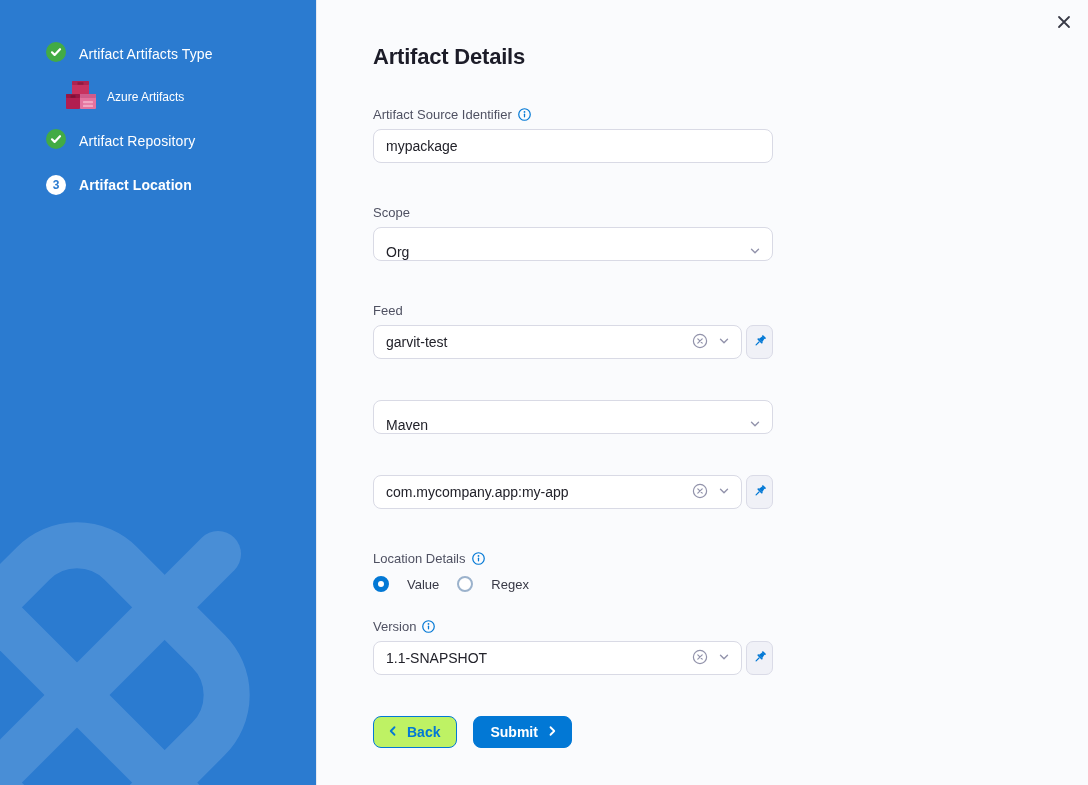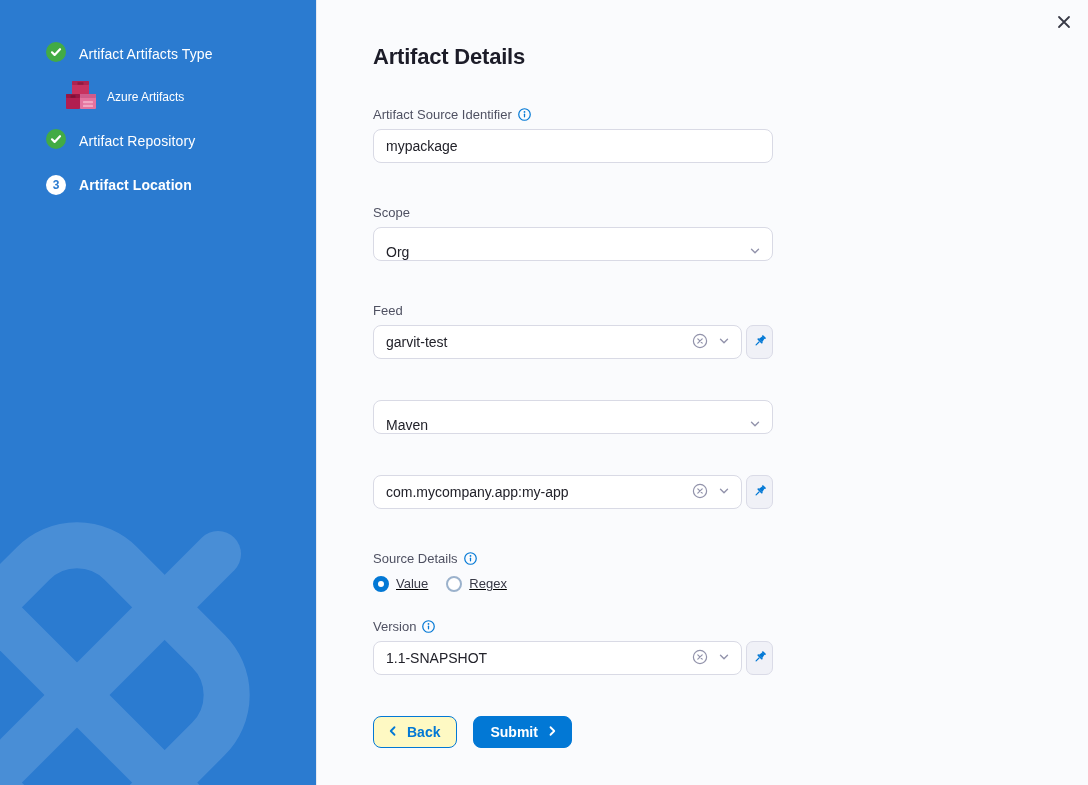--- a/index.html
+++ b/index.html
@@ -84,33 +84,33 @@
   .combo-icons { display: flex; align-items: center; gap: 9px; }
   .icon-btn { background: none; border: none; padding: 0; cursor: pointer; display: flex; align-items: center; }
   .pin-btn {
     width: 27px; height: 34px; flex-shrink: 0;
     background: #f0f1f7; border: 1px solid #dadbe7; border-radius: 7px;
     display: flex; align-items: center; justify-content: center;
     cursor: pointer;
   }
 
   .radio-row { display: flex; align-items: center; gap: 18px; margin-top: 9px; height: 18px; }
-  .radio-item { display: flex; gap: 7px; cursor: pointer; text-decoration: underline; }
+  .radio-item { display: flex; align-items: center; gap: 18px; cursor: pointer; }
   .radio-circle { width: 16px; height: 16px; border-radius: 50%; background: #fff; flex-shrink: 0; }
   .radio-circle.checked { border: 5px solid #0278d5; }
   .radio-circle.unchecked { border: 2px solid #9bb2cc; }
   .radio-label { font-size: 13px; color: #383946; }
 
   .btn-row { display: flex; gap: 16px; margin-top: 23px; }
   .btn {
     height: 32px; border-radius: 8px; cursor: pointer;
     display: inline-flex; align-items: center; gap: 8px;
     font-size: 14px; font-weight: 700; font-family: "Liberation Sans", sans-serif;
   }
-  .btn-secondary { background: #fef9c3; border: 1px solid #0278d5; color: #0278d5; padding: 0 16px 0 13px; }
+  .btn-secondary { background: #bef264; border: 1px solid #0278d5; color: #0278d5; padding: 0 16px 0 13px; }
   .btn-primary { background: #0278d5; border: 1px solid #0278d5; color: #ffffff; padding: 0 13px 0 16px; }
 </style>
 </head>
 <body>
 
 <aside class="sidebar">
   <div class="steps">
 
     <div class="step-row">
       <span class="icon">
@@ -289,21 +289,21 @@
                   <rect x="11.1" y="13.2" width="1.8" height="8" rx="0.9"></rect>
                 </g>
               </svg>
           </span>
         </button>
       </div>
     </div>
 
     <div class="form-group tight">
       <div class="field-label-row">
-        <span class="field-label">Source Details</span>
+        <span class="field-label">Location Details</span>
         <span class="info-icon">
           <svg width="13" height="13" viewBox="0 0 14 14">
               <circle cx="7" cy="7" r="6.2" fill="none" stroke="#0278d5" stroke-width="1.3"></circle>
               <circle cx="7" cy="4.2" r="0.95" fill="#0278d5"></circle>
               <rect x="6.33" y="6" width="1.34" height="4.1" rx="0.67" fill="#0278d5"></rect>
             </svg>
         </span>
       </div>
       <div class="radio-row">
         <span class="radio-item">

